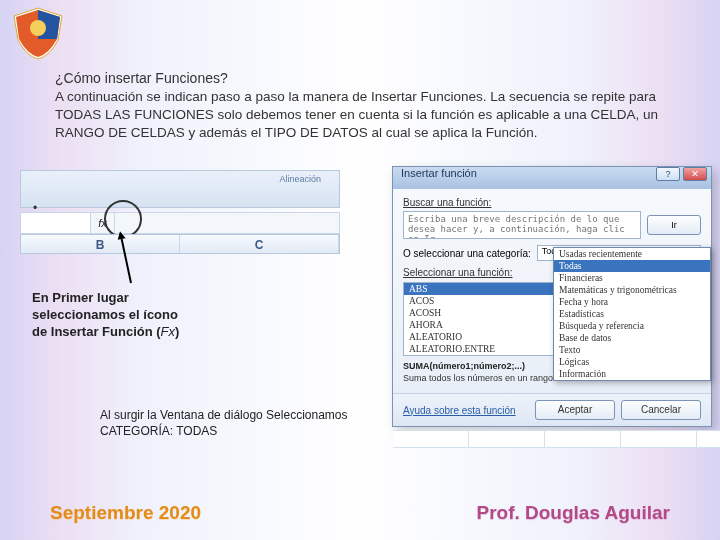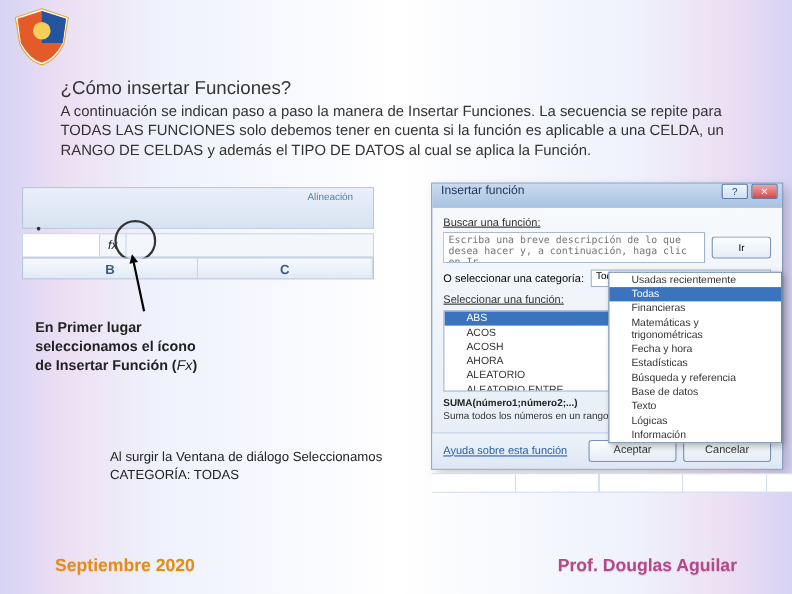--- a/index.html
+++ b/index.html
@@ -18,21 +18,21 @@
     width: 60px;
     height: 55px;
   }
   .content {
     position: absolute;
     top: 70px;
     left: 55px;
     right: 55px;
   }
   .title {
-    font-size: 17px;
+    font-size: 14px;
     color: #333;
     margin-bottom: 2px;
   }
   .intro {
     font-size: 13.5px;
     color: #333;
     line-height: 1.35;
   }
   .diagram-area {
     position: absolute;
@@ -224,22 +224,23 @@
     top: 0;
     left:0; right:0;
     border:1px solid #6f8ab0;
     background:#fff;
     z-index:5;
     box-shadow:2px 2px 6px rgba(0,0,0,.3);
   }
   .dropdown-wrap{ position:relative; }
   .dd-item{
     font-size:9.5px;
-    padding:1px 20px;
+    padding:1px 5px;
     color:#333;
+    font-family:Liberation Serif, serif;
   }
   .dd-item.sel{ background:#3a74bf;color:#fff;}
   .func-list{
     height:74px;
     border:1px solid #9fb3cf;
     background:#fff;
     overflow:hidden;
     margin-top:4px;
   }
   .func-list .dd-item{font-size:9.5px;}
@@ -261,21 +262,21 @@
     background:linear-gradient(#fdfefe,#e3ecf6);
     font-size:10px;text-align:center;line-height:18px;
     color:#333;
   }
   
   .slide-footer{
     position:absolute;
     bottom:16px;left:0;right:0;
     display:flex;justify-content:space-between;
     padding:0 50px;
-    font-size:16px;
+    font-size:19px;
   }
   .date{color:#e28c1a;font-weight:bold;text-shadow:0 1px 1px rgba(255,200,140,.6);}
   .prof{color:#b24a88;font-weight:bold;text-shadow:0 1px 1px rgba(220,160,200,.6);}
   .ribbon-label{position:absolute;top:3px;right:18px;font-size:9px;color:#5d7ba5;}
   .ribbon-left-dot{position:absolute;top:30px;left:12px;font-size:12px;color:#333;}
   .gridlines{
     position:absolute;
     bottom:-22px;
     left:0;
     right:-340px;

